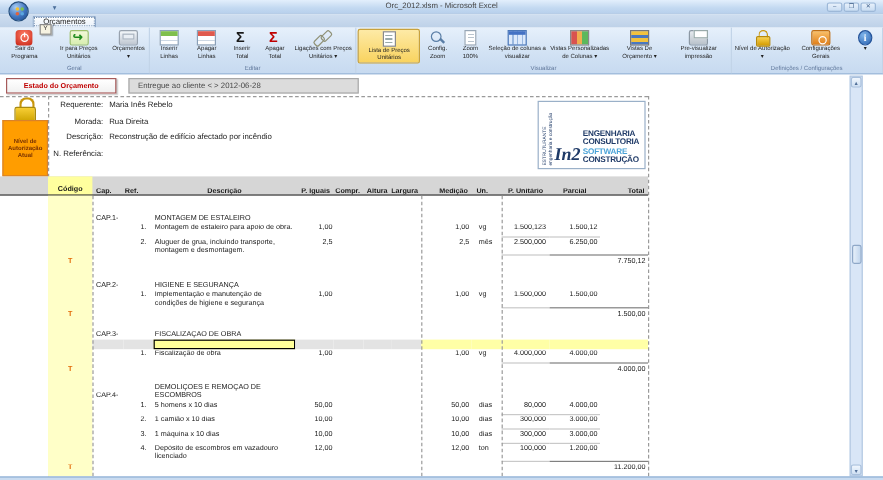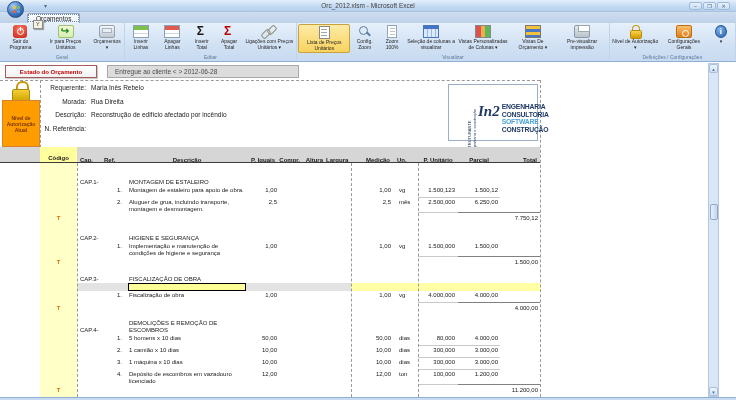--- a/index.html
+++ b/index.html
@@ -102,21 +102,21 @@
   .dash-h { position:absolute; height:0; border-top:1px dashed #9a9a9a; }
   .dash-v { position:absolute; width:0; border-left:1px dashed #9a9a9a; }
 
   
   #info-fields { position:absolute; left:44px; top:84px; width:380px; }
   .ifield { display:flex; margin-bottom:5.5px; font-size:6.5px; line-height:8px; color:#1a1a1a; }
   .ifield .lbl { width:42px; text-align:right; }
   .ifield .val { padding-left:5px; }
 
   
-  #logo { position:absolute; left:448px; top:84px; width:90px; height:57px; border:1px solid #9ab0c8; background:#fff; display:flex; align-items:flex-start; padding:18px; }
+  #logo { position:absolute; left:448px; top:84px; width:90px; height:57px; border:1px solid #9ab0c8; background:#fff; display:flex; align-items:flex-end; padding:2px; }
   #logo-tag { writing-mode:vertical-rl; transform:rotate(180deg); font-size:4px; color:#1f3a67; letter-spacing:0; line-height:5px; height:50px; }
   #logo-mark { font-family:"Liberation Serif",serif; font-style:italic; font-weight:bold; font-size:15px; color:#1f3a67; margin:0 2px 0 1px; }
   #logo-words { display:flex; flex-direction:column; justify-content:center; }
   .lword { font-size:6.8px; font-weight:bold; line-height:7.6px; color:#1f3a67; letter-spacing:-0.2px; }
   .lword.sw { color:#4aa3d8; }
 
   
   #band { position:absolute; left:0; top:147px; width:540px; height:16px; background:#d6d6d6; }
   #colheaders { position:absolute; left:40px; bottom:0; width:500px; display:grid;
     grid-template-columns:37px 26px 25px 118px 32px 25px 23px 25px 42px 25px 40px 42px 40px;

